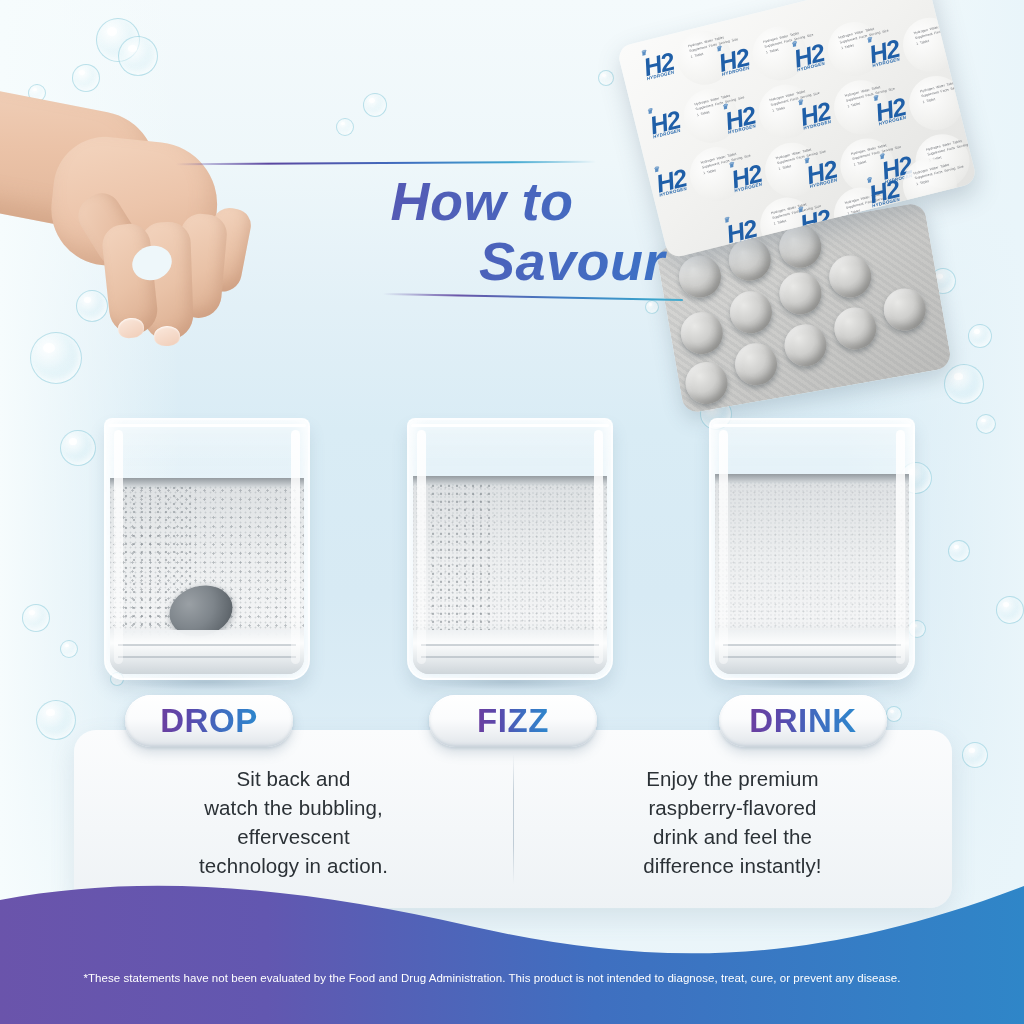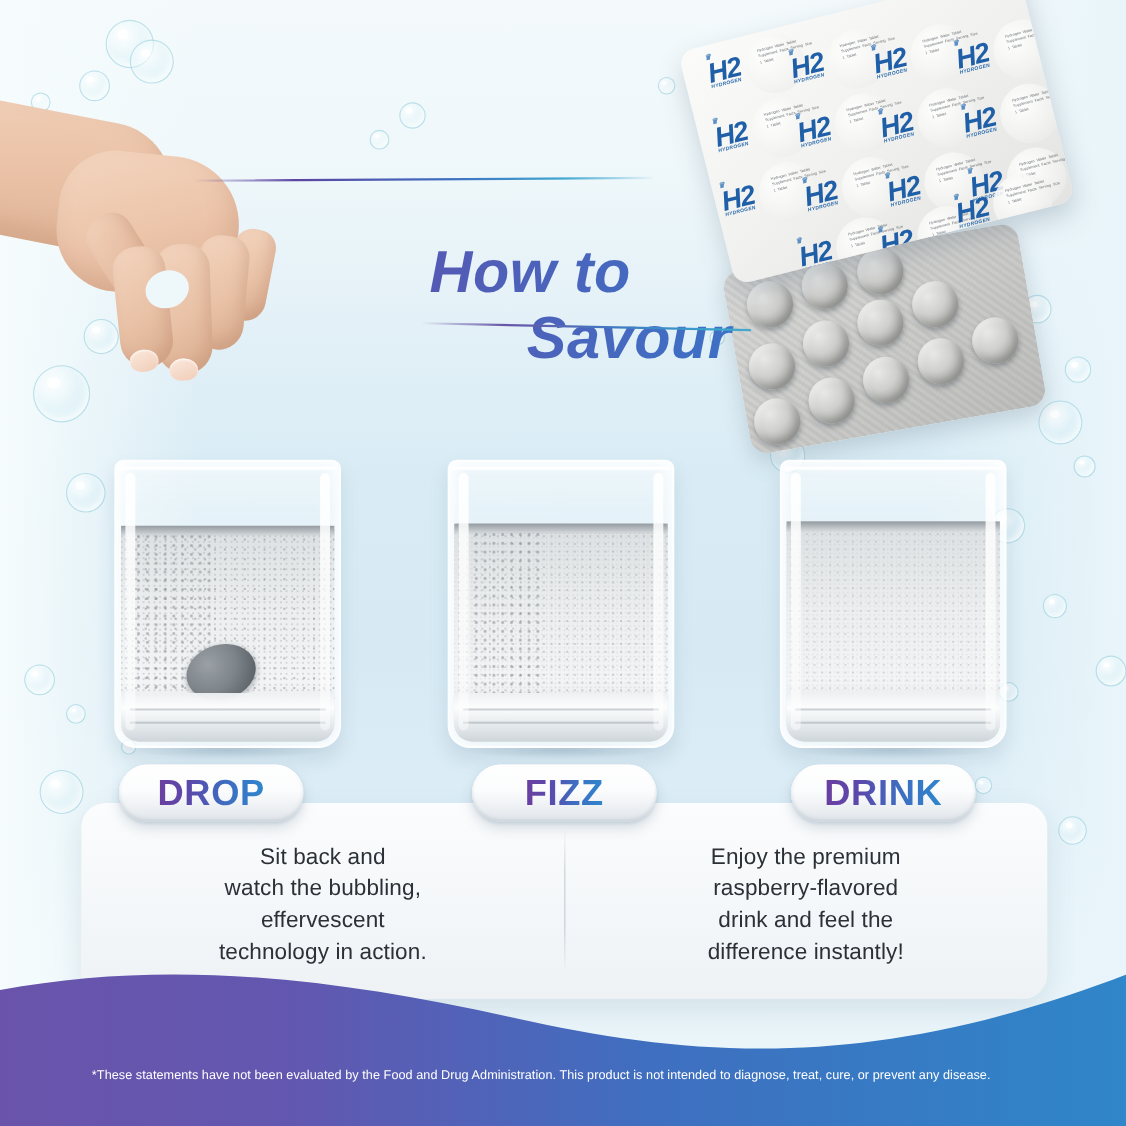--- a/index.html
+++ b/index.html
@@ -62,21 +62,21 @@
 
   .title-wrap { position:absolute; left:0; top:172px; width:1024px; text-align:center; pointer-events:none; }
   .title-line {
     font-size:54px; font-weight:bold; font-style:italic;
     letter-spacing:.5px; line-height:1.08;
     background:linear-gradient(95deg,#6b4fa8 0%, #5a54b0 32%, #3f6fc4 62%, #2f7fc8 100%);
     -webkit-background-clip:text; background-clip:text;
     -webkit-text-fill-color:transparent; color:#3f6fc4;
     display:block;
   }
-  .title-line.l1 { padding-right:60px;margin-top:46px; }
+  .title-line.l1 { padding-right:60px; }
   .title-line.l2 { padding-left:120px; margin-top:2px; }
 
   
   .hand { position:absolute; left:-18px; top:96px; width:270px; height:265px; }
   .forearm {
     position:absolute; left:-40px; top:6px; width:215px; height:120px;
     background:linear-gradient(170deg,#f0cfb8 0%,#ebc3a8 40%,#e0b497 100%);
     border-radius:0 60px 58px 12px;
     transform:rotate(11deg);
     box-shadow:inset -10px -14px 22px rgba(190,140,110,.35);
@@ -287,21 +287,21 @@
       0 2px 3px rgba(90,118,142,.16),
       inset 0 1px 0 rgba(255,255,255,1),
       inset 0 -2px 3px rgba(180,194,206,.5);
   }
   .badge span {
     font-size:33px; font-weight:bold; letter-spacing:.6px;
     background:linear-gradient(90deg,#6b3fa0 0%,#5a49ac 30%,#3f6cc0 62%,#2e87cd 100%);
     -webkit-background-clip:text; background-clip:text;
     -webkit-text-fill-color:transparent; color:#4a5bb0;
   }
-  .b1 { left:108px; }
+  .b1 { left:125px; }
   .b2 { left:429px; }
   .b3 { left:719px; }
 
   
   .wave { position:absolute; left:0; bottom:0; width:1024px; height:160px; }
   .disclaimer {
     position:absolute; left:0; bottom:40px; width:984px;
     text-align:center;
     font-size:11.5px; color:#ffffff; letter-spacing:.05px;
   }

